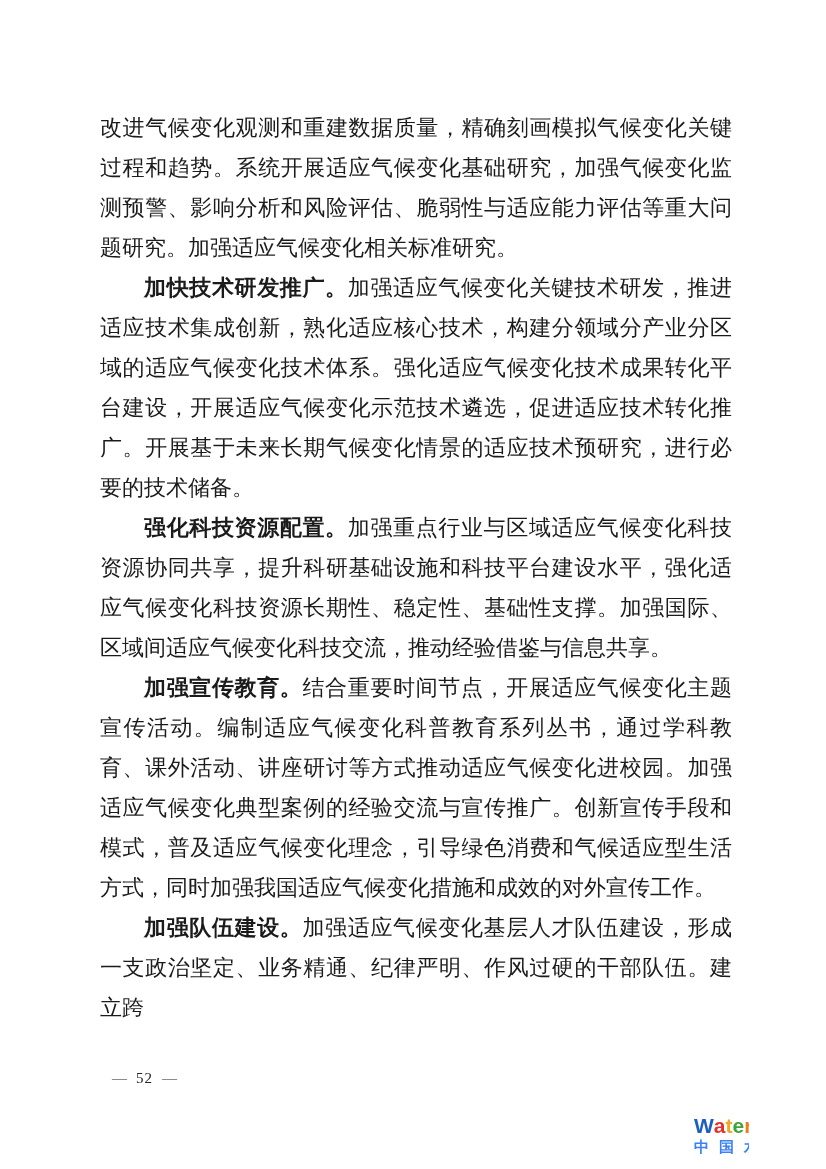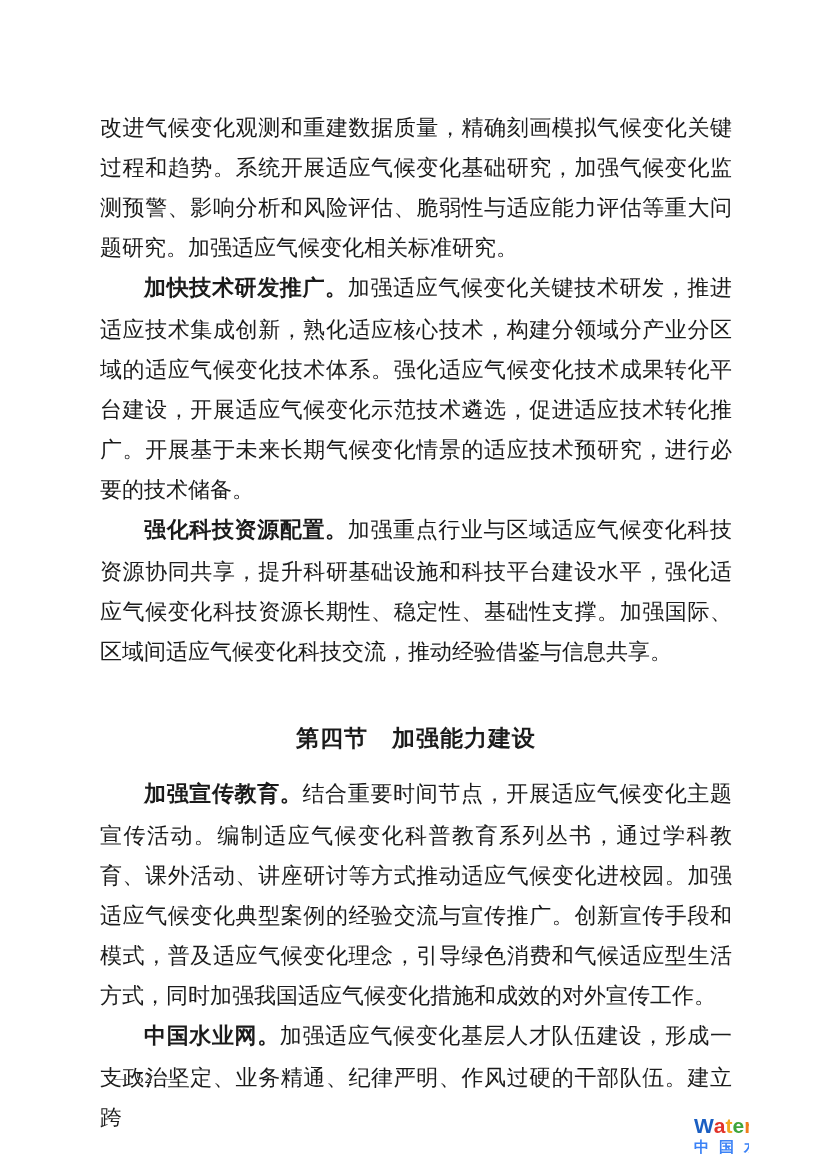--- a/index.html
+++ b/index.html
@@ -20,21 +20,21 @@
     width: 632px;
     font-size: 22px;
     line-height: 40px;
     text-align: justify;
     text-justify: inter-ideograph;
   }
   .para { margin: 0; text-indent: 44px; }
   .para.no-indent { text-indent: 0; }
   .lead {
     font-weight: bold;
-    font-family: Liberation Mono, monospace;
+    font-family: Liberation Sans, sans-serif;
   }
   .section-heading {
     text-align: center;
     text-indent: 0;
     font-weight: bold;
     font-family: "Liberation Sans", sans-serif;
     font-size: 23px;
     line-height: 40px;
     margin-top: 46px;
     margin-bottom: 16px;
@@ -95,25 +95,24 @@
 <div class="page">
 
   <div class="content">
 
     <p class="para no-indent"><span>改进气候变化观测和重建数据质量，精确刻画模拟气候变化关键过程和趋势。系统开展适应气候变化基础研究，加强气候变化监测预警、影响分析和风险评估、脆弱性与适应能力评估等重大问题研究。加强适应气候变化相关标准研究。</span></p>
 
     <p class="para"><span class="lead">加快技术研发推广。</span><span>加强适应气候变化关键技术研发，推进适应技术集成创新，熟化适应核心技术，构建分领域分产业分区域的适应气候变化技术体系。强化适应气候变化技术成果转化平台建设，开展适应气候变化示范技术遴选，促进适应技术转化推广。开展基于未来长期气候变化情景的适应技术预研究，进行必要的技术储备。</span></p>
 
     <p class="para"><span class="lead">强化科技资源配置。</span><span>加强重点行业与区域适应气候变化科技资源协同共享，提升科研基础设施和科技平台建设水平，强化适应气候变化科技资源长期性、稳定性、基础性支撑。加强国际、区域间适应气候变化科技交流，推动经验借鉴与信息共享。</span></p>
 
-    <h2 class="section-heading">第四节　加强能力建设</h2>
 
     <p class="para"><span class="lead">加强宣传教育。</span><span>结合重要时间节点，开展适应气候变化主题宣传活动。编制适应气候变化科普教育系列丛书，通过学科教育、课外活动、讲座研讨等方式推动适应气候变化进校园。加强适应气候变化典型案例的经验交流与宣传推广。创新宣传手段和模式，普及适应气候变化理念，引导绿色消费和气候适应型生活方式，同时加强我国适应气候变化措施和成效的对外宣传工作。</span></p>
 
-    <p class="para"><span class="lead">中国水业网。</span><span>加强适应气候变化基层人才队伍建设，形成一支政治坚定、业务精通、纪律严明、作风过硬的干部队伍。建立跨</span></p>
+    <p class="para"><span class="lead">加强队伍建设。</span><span>加强适应气候变化基层人才队伍建设，形成一支政治坚定、业务精通、纪律严明、作风过硬的干部队伍。建立跨</span></p>
 
   </div>
 
   <div class="footer">
     <span class="dash">—</span><span class="page-num">52</span><span class="dash right">—</span>
   </div>
 
   <div class="watermark">
     <div class="wm-row1">
       <span class="wm-word" style="color: rgb(27, 95, 194);">W</span>

